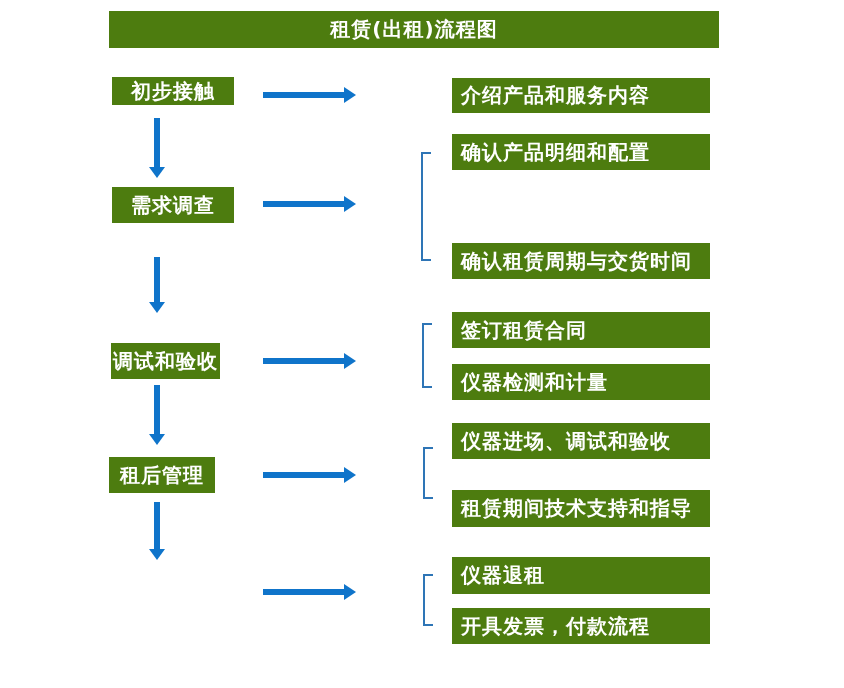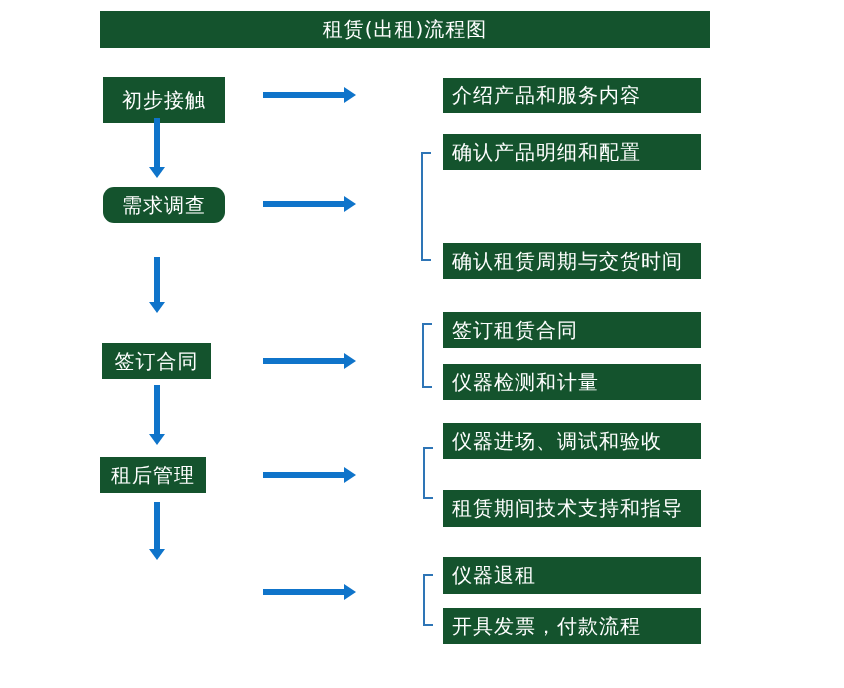--- a/index.html
+++ b/index.html
@@ -10,27 +10,28 @@
   }
   .canvas {
     position: relative;
     width: 844px;
     height: 688px;
     background: #ffffff;
     overflow: hidden;
   }
   .box {
     position: absolute;
-    background: #14532d;
+    background: #4d7c0f;
     color: #ffffff;
-    font-weight: normal;
+    font-weight: bold;
     display: flex;
     align-items: center;
     box-sizing: border-box;
     letter-spacing: 1px;
+    margin-left: 9px;
   }
   .title-bar {
     left: 100px; top: 11px; width: 610px; height: 37px;
     justify-content: center;
     font-size: 20px;
   }
   .step {
     justify-content: center;
     font-size: 20px;
   }
@@ -83,23 +84,23 @@
     background: transparent;
   }
 </style>
 </head>
 <body>
 
 <div class="canvas">
 
   <div class="box title-bar">租赁(出租)流程图</div>
 
-  <div class="box step" style="left:103px; top:77px;  width:122px; height:46px;">初步接触</div>
-  <div class="box step" style="left:103px; top:187px; width:122px; height:36px;border-radius:11px;">需求调查</div>
-  <div class="box step" style="left:102px; top:343px; width:109px; height:36px;">签订合同</div>
+  <div class="box step" style="left:103px; top:77px;  width:122px; height:28px;">初步接触</div>
+  <div class="box step" style="left:103px; top:187px; width:122px; height:36px;">需求调查</div>
+  <div class="box step" style="left:102px; top:343px; width:109px; height:36px;">调试和验收</div>
   <div class="box step" style="left:100px; top:457px; width:106px; height:36px;">租后管理</div>
 
   <div class="v-arrow" style="top:118px; height:60px;">
       <div class="v-shaft"></div>
       <div class="v-head"></div>
     </div>
   <div class="v-arrow" style="top:257px; height:56px;">
       <div class="v-shaft"></div>
       <div class="v-head"></div>
     </div>

